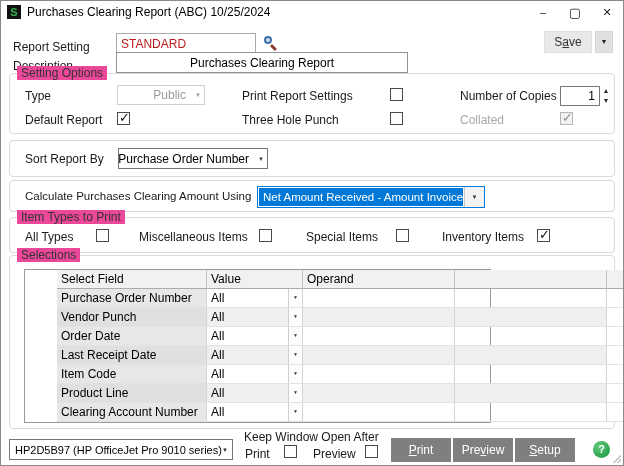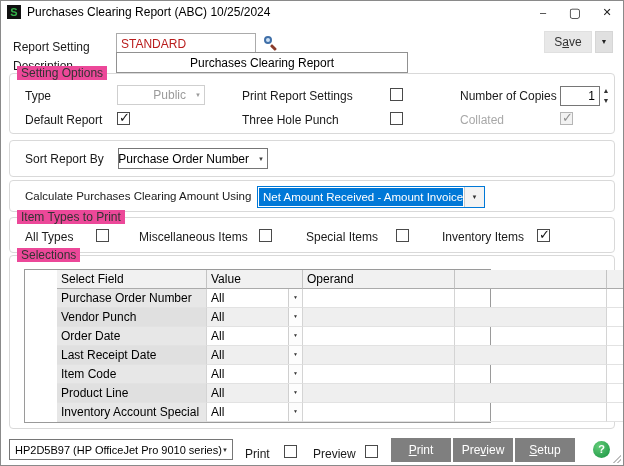--- a/index.html
+++ b/index.html
@@ -164,33 +164,34 @@
       <div class="cell"></div>
       <div class="cell"></div>
       <div class="cell last narrow"></div>
 
       <div style="display:contents"><div class="cell fieldcol" style="background:#e0e0e0;">Product Line</div>
       <div class="cell" style="background:#efefef;"><span>All</span><span class="ddbtn">▼</span></div>
       <div class="cell" style="background:#efefef;"></div>
       <div class="cell" style="background:#efefef;"></div>
       <div class="cell last narrow"></div></div>
 
-      <div class="cell fieldcol">Inventory Account Special</div>
+      <div class="cell fieldcol">Clearing Account Number</div>
       <div class="cell"><span>All</span><span class="ddbtn">▼</span></div>
       <div class="cell"></div>
       <div class="cell"></div>
       <div class="cell last narrow"></div>
     </div>
   </div>
 
   <div class="footer-combo">
       <span>HP2D5B97 (HP OfficeJet Pro 9010 series)</span>
       <span class="arr">▼</span>
     </div>
 
+  <span class="lbl" style="left:243px;top:429px;">Keep Window Open After</span>
   <span class="lbl" style="left:244px;top:446px;">Print</span>
   <span class="cb" style="left:283px;top:444px;"></span>
   <span class="lbl" style="left:312px;top:446px;">Preview</span>
   <span class="cb" style="left:364px;top:444px;"></span>
 
   <span class="graybtn" style="left:390px;"><span></span><u>P</u><span>rint</span></span>
   <span class="graybtn" style="left:452px;"><span>Pre</span><u>v</u><span>iew</span></span>
   <span class="graybtn" style="left:514px;"><span></span><u>S</u><span>etup</span></span>
 
   <span class="help">?</span>

